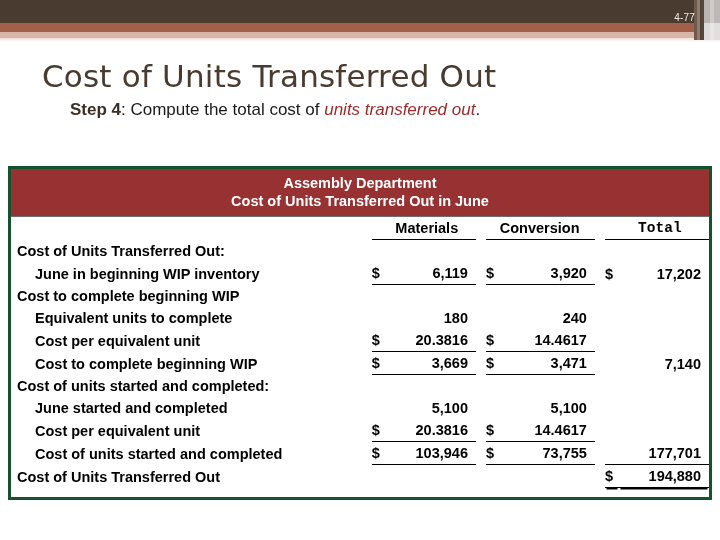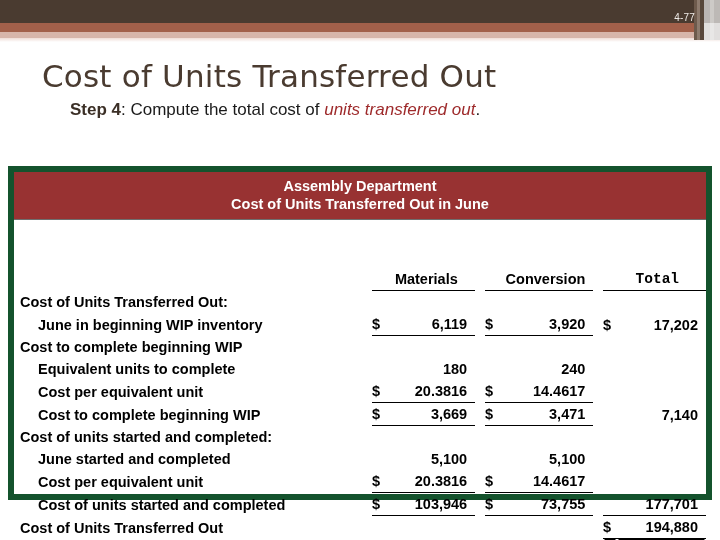--- a/index.html
+++ b/index.html
@@ -111,21 +111,21 @@
     color: #9e2a2b;
   }
 
   
   .table-wrap {
     position: absolute;
     top: 166px;
     left: 8px;
     width: 704px;
     height: 334px;
-    border: 6px solid #14532d;
+    border: 3px solid #14532d;
     background: #ffffff;
     box-sizing: border-box;
   }
   .tbl-header {
     background: #983232;
     color: #ffffff;
     text-align: center;
     padding: 5px 0 6px 0;
     font-weight: bold;
     font-size: 14.5px;
@@ -134,21 +134,20 @@
   }
   .tbl-header div { white-space: nowrap; }
 
   table.grid {
     width: 100%;
     border-collapse: collapse;
     font-size: 14.5px;
     font-weight: bold;
     color: #000000;
     font-family: "Liberation Sans", sans-serif;
-    margin-top: 48px;
   }
   table.grid td, table.grid th {
     padding: 0;
     line-height: 22px;
     height: 22px;
     vertical-align: bottom;
     white-space: nowrap;
   }
   .c-label { width: 358px; padding-left: 6px !important; text-align: left; }
   .c-dollar { width: 16px; text-align: left; }
@@ -203,21 +202,21 @@
   <table class="grid">
 
     <tbody>
         <tr>
       <td class="c-label"></td>
       <td class="spacer-col"></td>
       <td class="c-dollar ul-single"></td>
       <td class="c-num w-mat ul-single" style="text-align:center;">Materials</td>
       <td class="spacer-col"></td>
       <td class="c-dollar ul-single"></td>
-      <td class="c-num w-con ul-single" style="text-align:right;">Conversion</td>
+      <td class="c-num w-con ul-single" style="text-align:left;">Conversion</td>
       <td class="spacer-col"></td>
       <td class="c-dollar ul-single"></td>
       <td class="c-num w-tot ul-single" style="text-align:center;font-family:Liberation Mono, monospace;">Total</td>
     </tr>
 
     <tr>
       <td class="c-label indent0">Cost of Units Transferred Out:</td>
       <td class="spacer-col"></td>
       <td class="c-dollar"></td>
       <td class="c-num w-mat"></td>

